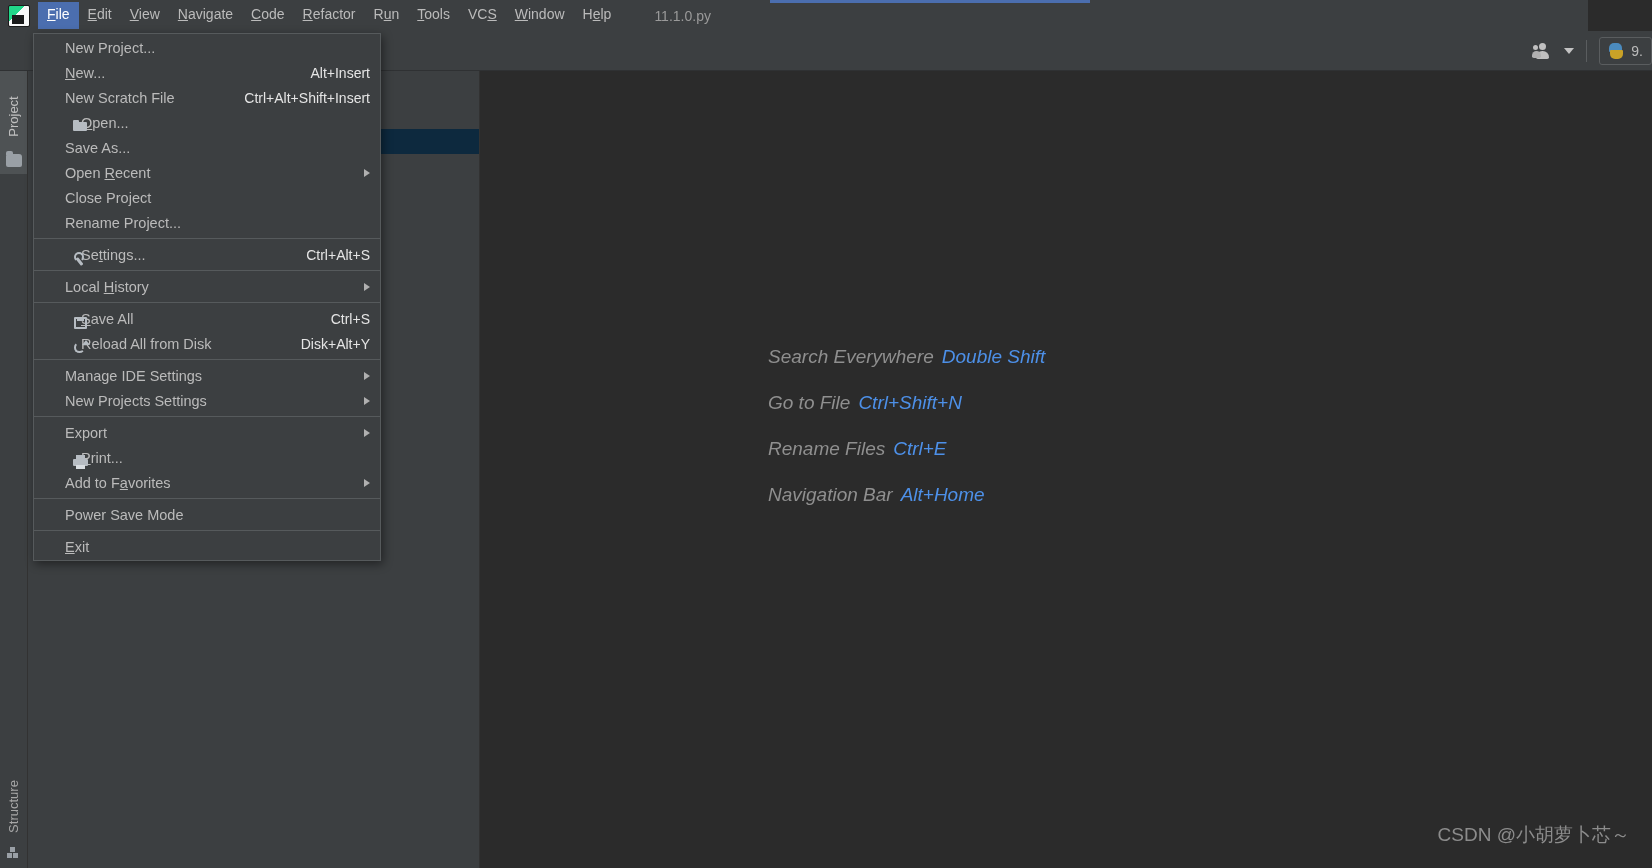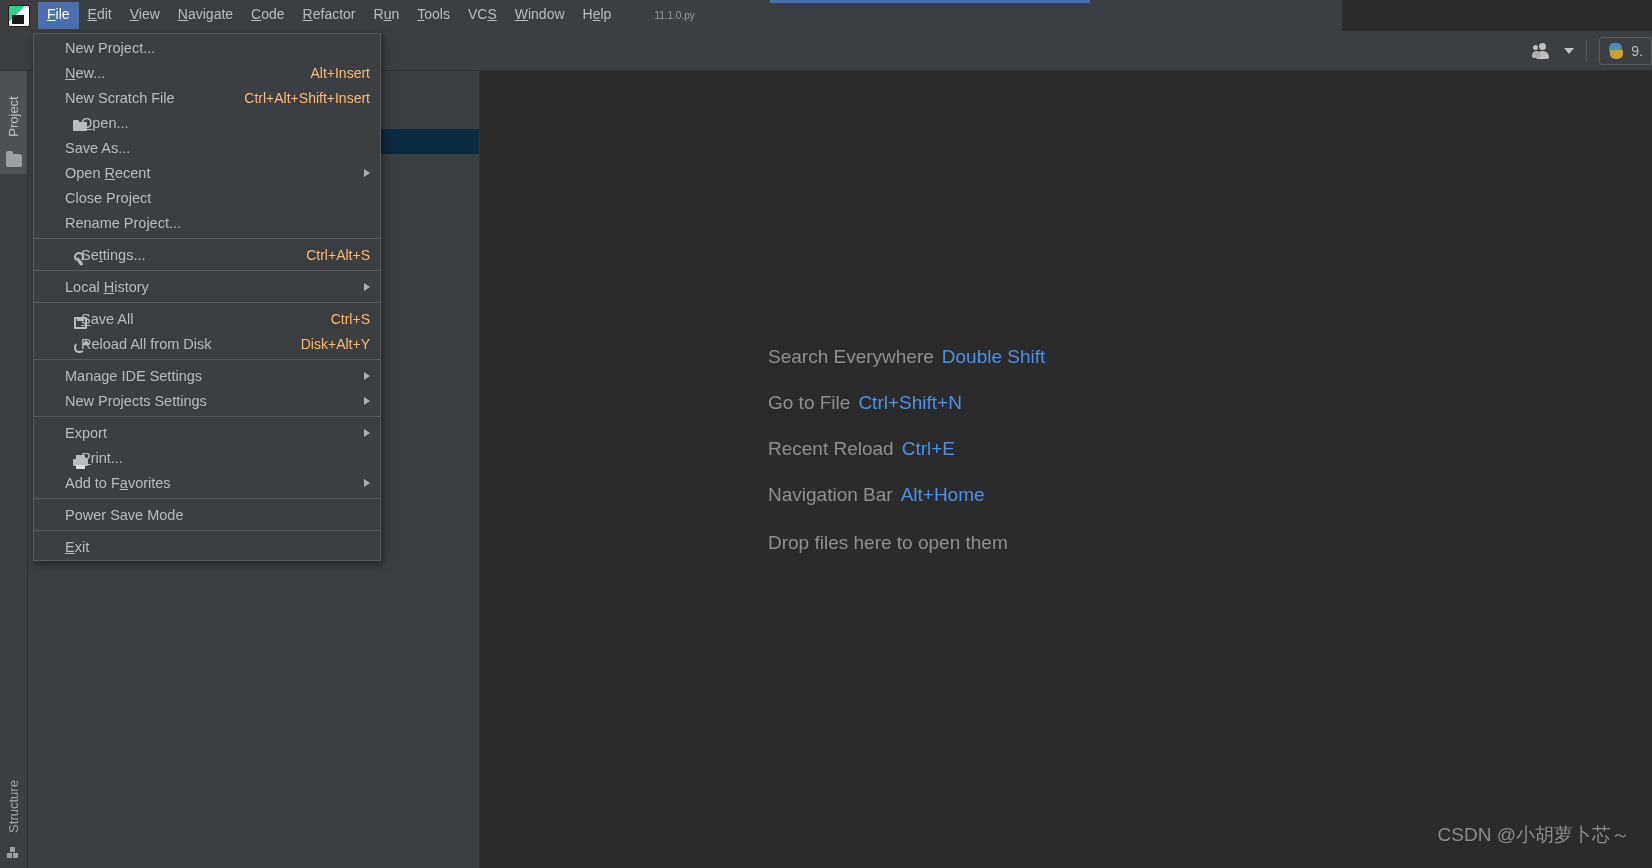--- a/index.html
+++ b/index.html
@@ -18,21 +18,21 @@
     position: relative;
     width: 1652px;
     height: 868px;
     background: #2b2b2b;
   }
 
   
   .menubar {
     position: absolute;
     left: 0; top: 0;
-    width: 1342px; height: 31px;
+    width: 1588px; height: 31px;
     background: #3c3f41;
     display: flex;
     align-items: center;
     z-index: 40;
     text-align: center;
   }
   .app-logo {
     width: 22px; height: 22px;
     margin-left: 8px; margin-right: 8px;
     border-radius: 2px;
@@ -58,21 +58,21 @@
     cursor: default;
     white-space: nowrap;
   }
   .menubar-item .acc { text-decoration: underline; }
   .menubar-item.active {
     background: #4b6eaf;
     color: #ffffff;
   }
   .menubar-title {
     margin-left: 34px;
-    font-size: 10px;
+    font-size: 14px;
     color: #9a9a9a;
   }
 
   
   .headerbar {
     position: absolute;
     left: 0; top: 31px;
     width: 1652px; height: 39px;
     background: #3c3f41;
     border-bottom: 1px solid #2f3133;
@@ -318,20 +318,21 @@
   .hints {
     position: absolute;
     left: 289px; top: 275px;
   }
   .hint-row {
     margin-bottom: 22px;
     font-size: 19px;
     line-height: 24px;
     white-space: nowrap;
     color: #8f8f8f;
+    font-style: italic;
   }
   .hint-row .key {
     color: #4d90e8;
     margin-left: 8px;
   }
   .hint-row.drop {
     color: #8f8f8f;
     margin-top: 24px;
   }
   .watermark {
@@ -364,21 +365,21 @@
     font-size: 14.5px;
     color: #bbbbbb;
     cursor: default;
     white-space: nowrap;
   }
   .menu-item .mi-label { flex: none; }
   .menu-item .mi-accel {
     position: absolute;
     right: 10px;
     font-size: 14px;
-    color: #fdba74;
+    color: #e5e5e5;
   }
   .menu-item .acc { text-decoration: underline; }
   .menu-sep {
     height: 1px;
     background: #565a5c;
     margin: 3px 0 3px 0;
   }
   .mi-arrow {
     position: absolute;
     right: 10px;
@@ -515,26 +516,25 @@
 
   <div class="editor">
     <div class="hints">
       <div class="hint-row">
         <span>Search Everywhere</span><span class="key">Double Shift</span>
       </div>
       <div class="hint-row">
         <span>Go to File</span><span class="key">Ctrl+Shift+N</span>
       </div>
       <div class="hint-row">
-        <span>Recent Reload</span><span class="key">Ctrl+E</span>
+        <span>Rename Files</span><span class="key">Ctrl+E</span>
       </div>
       <div class="hint-row">
         <span>Navigation Bar</span><span class="key">Alt+Home</span>
       </div>
-      <div class="hint-row drop">Drop files here to open them</div>
     </div>
     <div class="watermark">CSDN @小胡萝卜芯～</div>
   </div>
 
   <div class="leftstrip">
     <div class="strip-btn-top">
       <div class="folder-glyph"></div>
     </div>
     <div class="project-tab">
       <div class="label">Project</div>

